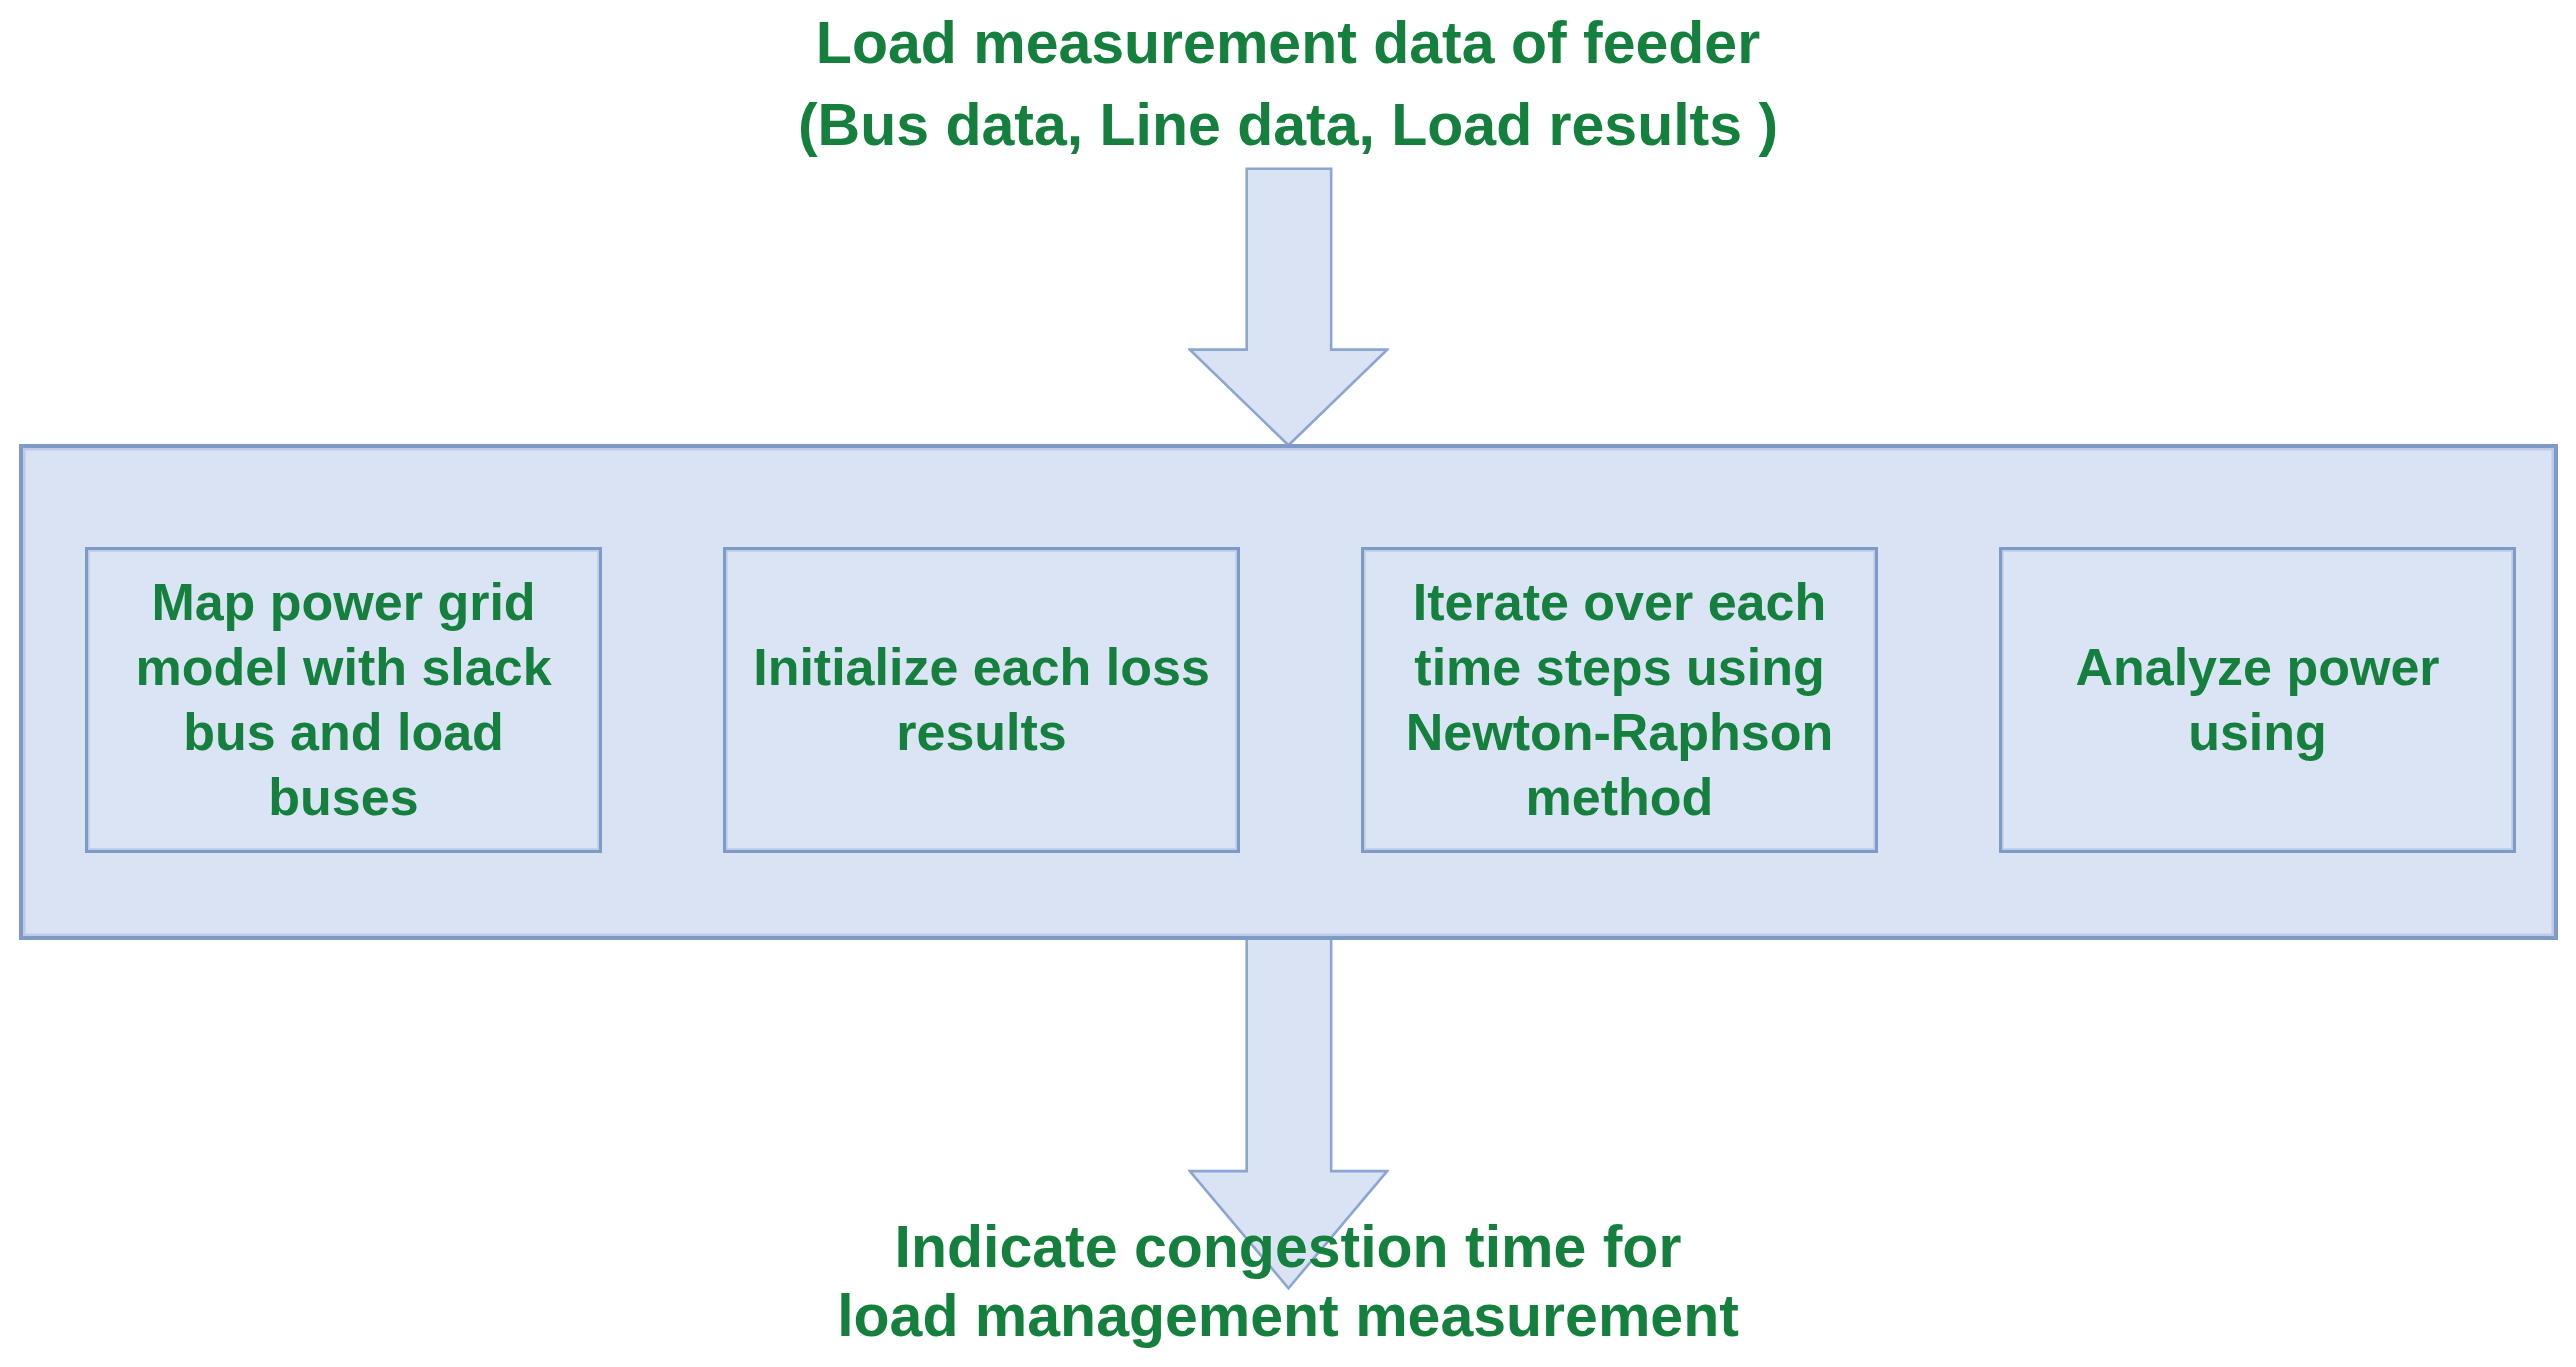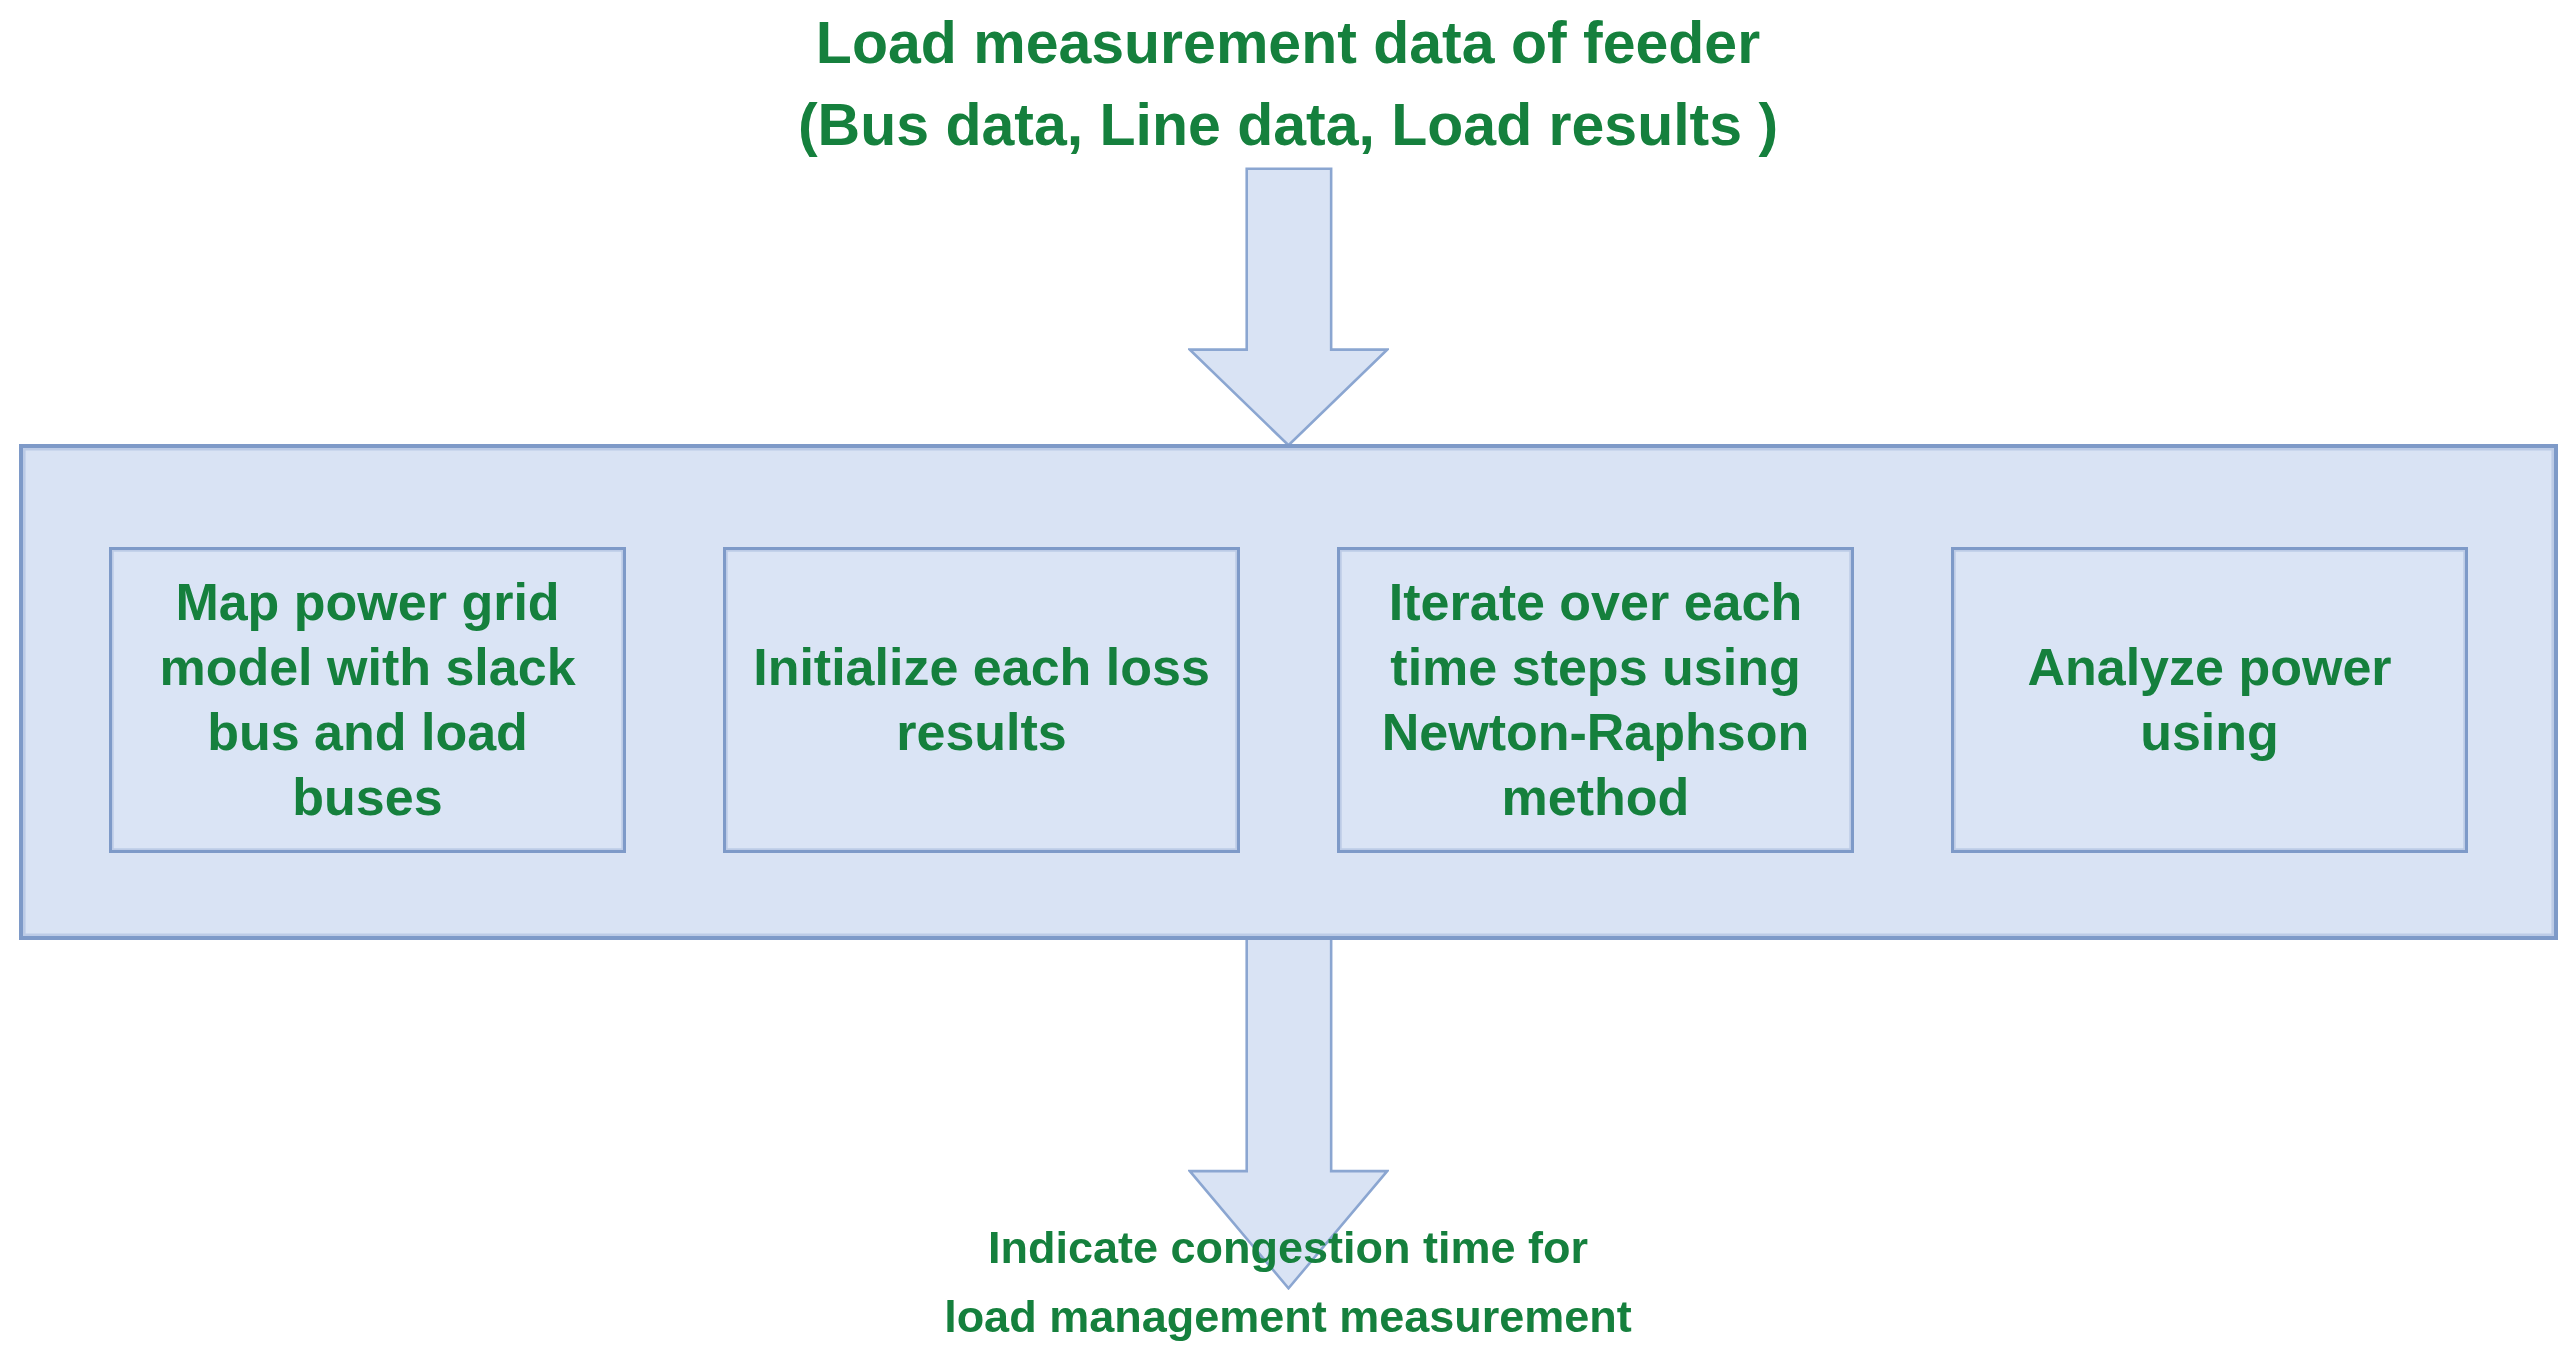--- a/index.html
+++ b/index.html
@@ -25,21 +25,21 @@
     font-size: 59px;
     line-height: 82px;
   }
 
   .bottom-label {
     position: absolute;
     top: 1213px;
     left: 0;
     width: 100%;
     text-align: center;
-    font-size: 45px;
+    font-size: 59px;
     line-height: 69px;
   }
 
   
   .arrow { position: absolute; display: block; }
   .arrow polygon {
     fill: #d9e3f4;
     stroke: #8ba6d1;
     stroke-width: 3;
     stroke-linejoin: miter;
@@ -70,20 +70,21 @@
     width: 517px;
     height: 306px;
     background: #dae4f5;
     border: 3.4px solid #7e9ac8;
     box-shadow: inset 0 0 0 1.7px #bccbe6;
     display: flex;
     align-items: center;
     justify-content: center;
     text-align: center;
     padding: 0 22.4px;
+    margin-left: 24px;
   }
   .step-text {
     font-size: 52px;
     line-height: 65px;
   }
 </style>
 </head>
 <body>
 
 <div class="stage">

